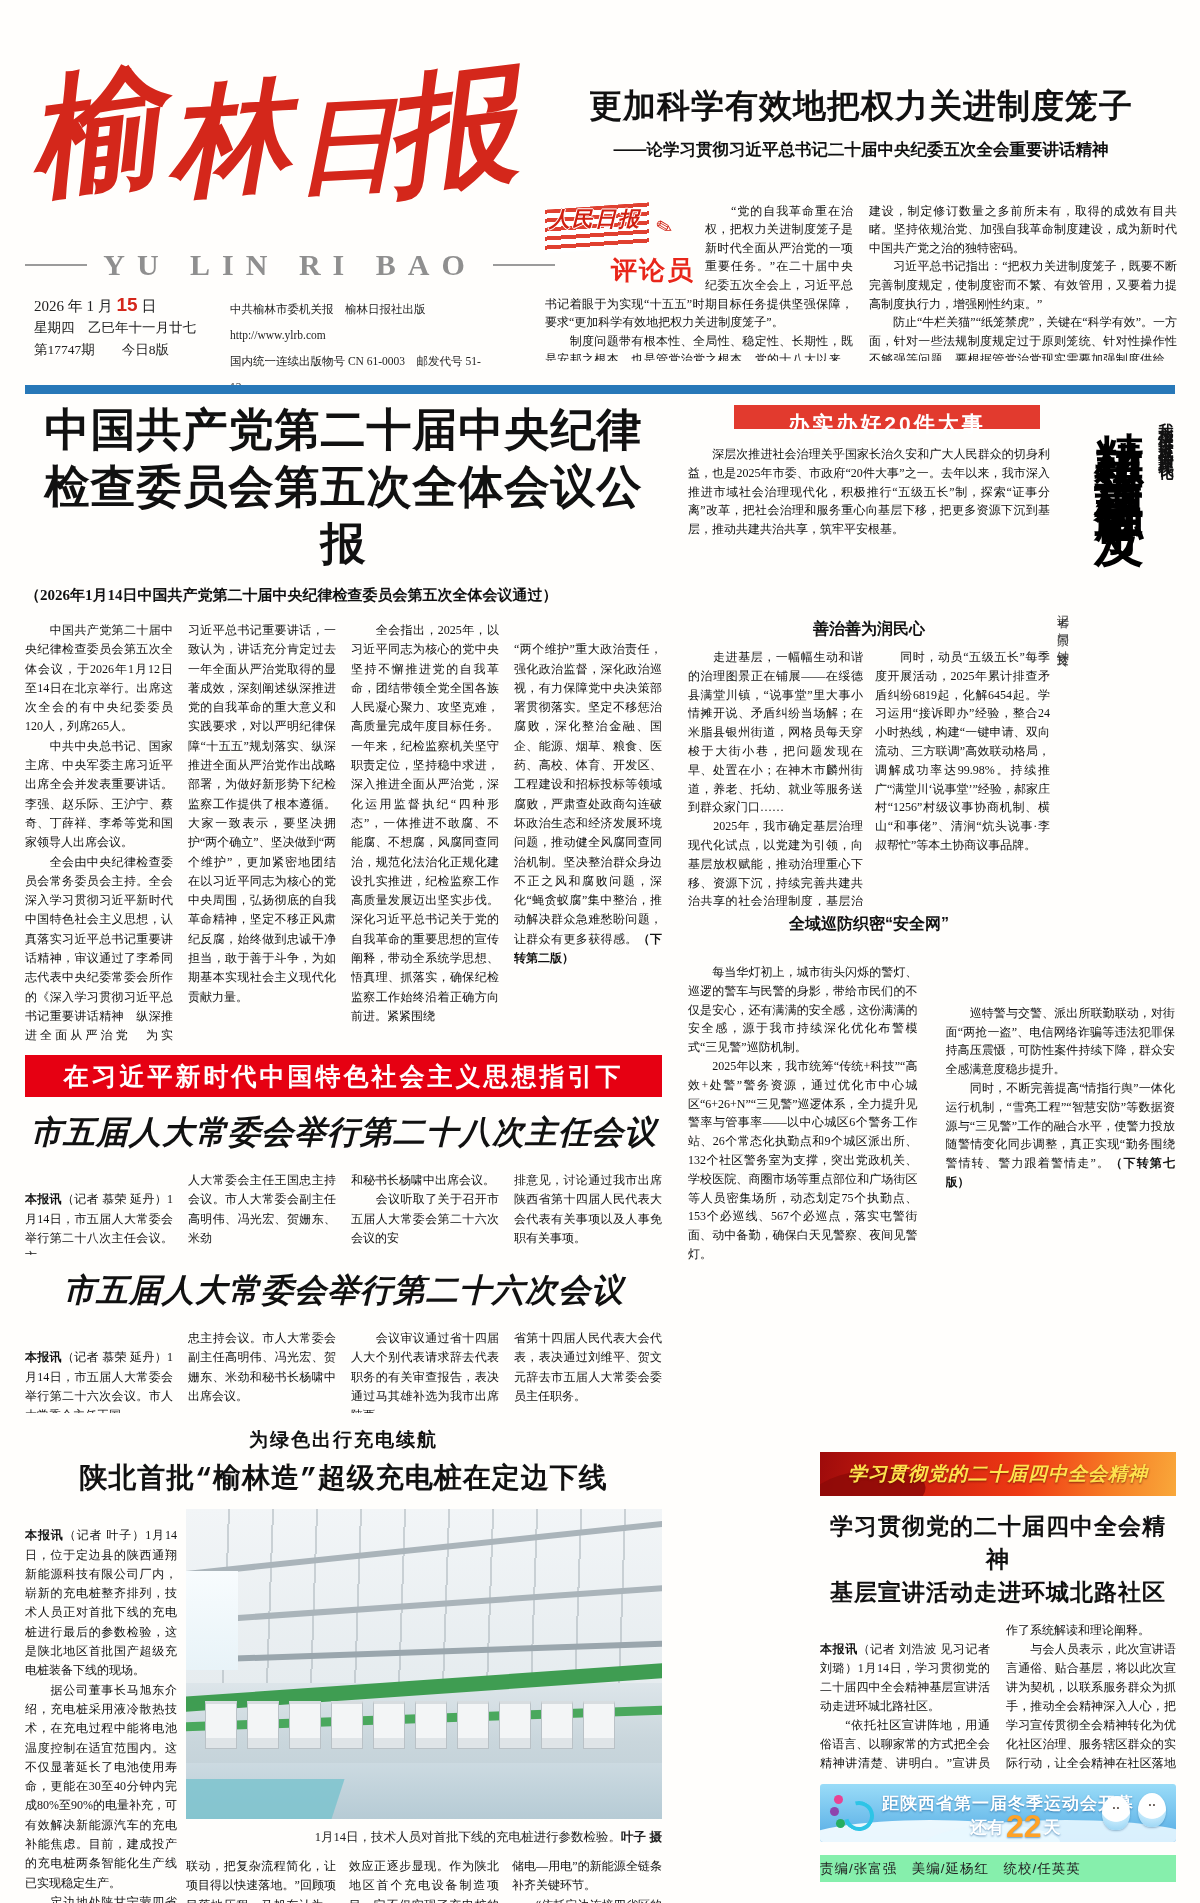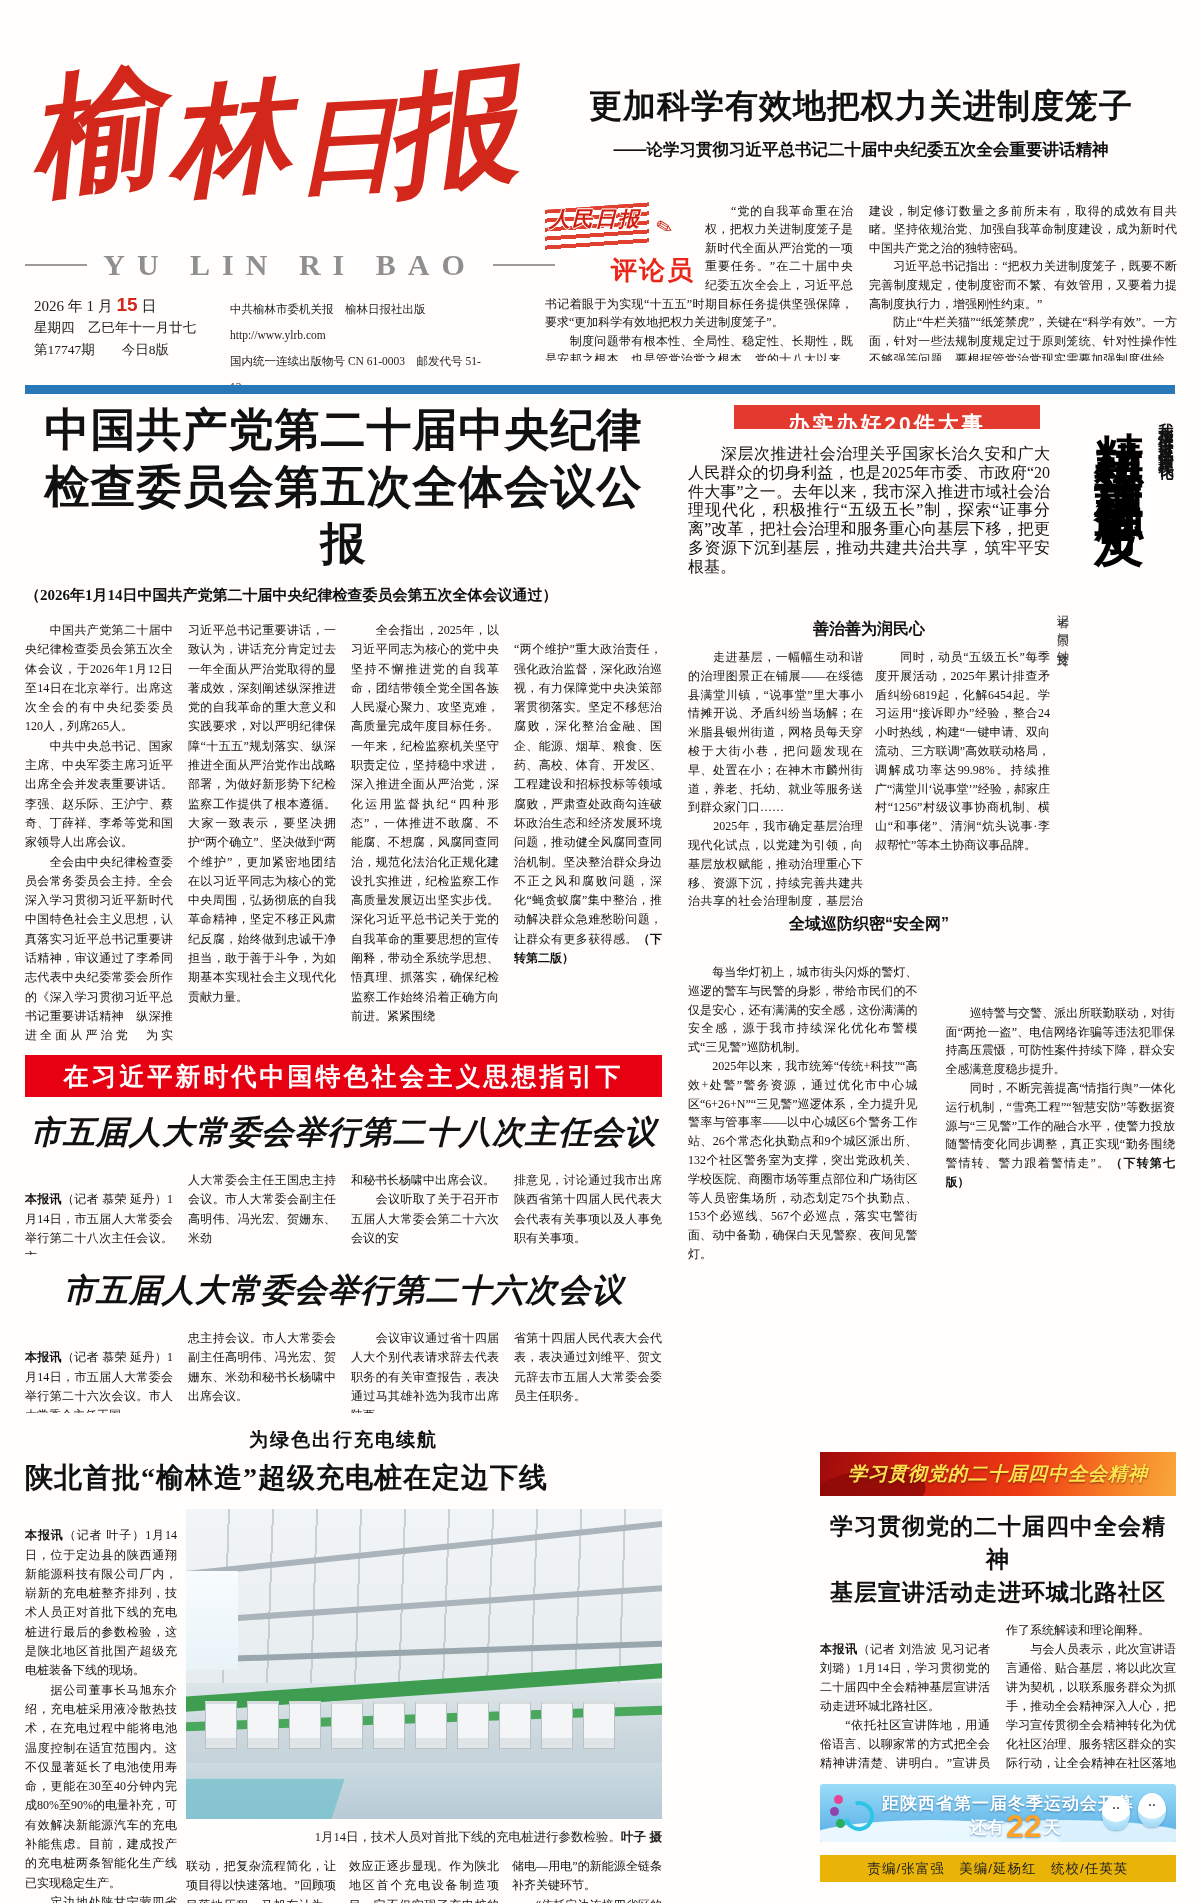--- a/index.html
+++ b/index.html
@@ -39,21 +39,21 @@
   .comm-h{font-size:45px;line-height:57px;font-weight:900;text-align:center;letter-spacing:1px;}
   .comm-sub{margin-top:13px;font-size:15px;font-weight:bold;text-align:left;}
   .cols4{margin-top:16px;display:flex;gap:15px;}
   .cols4 .c{flex:1;overflow:hidden;font-size:12px;line-height:19.3px;text-align:justify;white-space:pre-line;}
   .comm-cols .c{height:420px;}
   .banner-red{margin-top:14px;height:42px;background:#e60012;color:#fff;text-align:center;line-height:42px;
      font-size:25px;font-weight:bold;font-family:"Liberation Sans",sans-serif;letter-spacing:3px;}
   .npc-h{margin-top:14px;font-size:32px;font-weight:900;text-align:center;letter-spacing:1px;font-style:italic;}
   .npc-cols .c{height:84px;}
   .kicker{margin-top:14px;font-size:19px;font-weight:bold;text-align:center;font-family:"Liberation Sans",sans-serif;letter-spacing:2px;}
-  .chg-h{margin-top:6px;font-size:28px;font-weight:900;letter-spacing:1px;}
+  .chg-h{margin-top:6px;font-size:28px;font-weight:900;text-align:center;letter-spacing:1px;font-family:Liberation Mono, monospace;}
   .chg-body{margin-top:10px;position:relative;height:446px;}
   .chg-left{position:absolute;left:0;top:0;width:152px;height:446px;overflow:hidden;
      font-size:12px;line-height:19.3px;text-align:justify;white-space:pre-line;}
   .photo{position:absolute;left:161px;top:2px;width:476px;height:310px;overflow:hidden;background:linear-gradient(180deg,#eef2f4 0%,#e3eaee 50%,#c9d6dc 75%,#bccdd5 100%);}
   .ph-panel{position:absolute;left:0;top:0;width:100%;height:56%;
      background:repeating-linear-gradient(92deg,rgba(190,198,203,0) 0 42px,rgba(170,180,186,.55) 42px 44px),linear-gradient(180deg,#f2f5f7,#e6ecef);}
   .ph-beam{position:absolute;height:6px;background:#aab4ba;width:110%;left:-5%;}
   .ph-b1{top:12%;transform:rotate(-6deg);}
   .ph-b2{top:30%;transform:rotate(-4deg);}
   .ph-b3{top:45%;transform:rotate(-2deg);background:#9aa6ad;}
@@ -67,21 +67,21 @@
   .ph-teal{position:absolute;left:-2%;bottom:0;width:34%;height:13%;background:#7cc3ce;opacity:.85;transform:skewX(-18deg);}
   .caption{position:absolute;left:161px;top:322px;width:476px;font-size:12.5px;text-align:right;color:#222;}
   .caption b{font-family:"Liberation Sans",sans-serif;}
   .chg-cols{position:absolute;left:161px;top:350px;width:476px;display:flex;gap:13px;}
   .chg-cols .c{flex:1;height:96px;overflow:hidden;font-size:12px;line-height:19.3px;text-align:justify;white-space:pre-line;}
   .lead{font-weight:bold;font-family:"Liberation Sans",sans-serif;}
   
   .gov{position:absolute;left:688px;top:405px;width:487px;height:1042px;}
   .gov-box{margin-left:46px;width:306px;height:24px;background:#e23a2e;color:#fff;text-align:center;line-height:38px;
      font-size:21px;font-weight:bold;font-family:"Liberation Sans",sans-serif;letter-spacing:3px;}
-  .gov-intro{margin-top:16px;width:362px;height:166px;overflow:hidden;font-size:16px;line-height:18.8px;text-align:justify;white-space:pre-line;}
+  .gov-intro{margin-top:16px;width:362px;height:166px;overflow:hidden;font-size:12px;line-height:18.8px;text-align:justify;white-space:pre-line;}
   .gov-sub{width:362px;margin-top:8px;font-size:16px;font-weight:bold;text-align:center;font-family:"Liberation Sans",sans-serif;}
   .gov-cols{margin-top:8px;width:362px;display:flex;gap:12px;}
   .gov-cols .c{flex:1;overflow:hidden;font-size:12px;line-height:18.8px;text-align:justify;white-space:pre-line;}
   .gc1 .c{height:258px;}
   .gov-cols2{margin-top:28px;width:487px;display:flex;gap:28px;}
   .gov-cols2 .c{flex:1;height:438px;overflow:hidden;font-size:12px;line-height:18.8px;text-align:justify;white-space:pre-line;}
   .gov-cols2 .pad{padding-top:22px;height:416px;}
   .v-kicker{position:absolute;right:0px;top:6px;height:262px;writing-mode:vertical-rl;font-size:15px;font-weight:bold;
      letter-spacing:3px;font-family:"Liberation Sans",sans-serif;color:#111;}
   .v-headline{position:absolute;left:398px;top:-12px;height:632px;writing-mode:vertical-rl;
@@ -109,21 +109,21 @@
   .cd-emblem .d3{width:9px;height:9px;background:#27ae60;left:6px;top:26px;}
   .cd-emblem .swirl{width:22px;height:22px;border:4px solid #2ec4e6;border-left-color:transparent;left:14px;top:8px;border-radius:50%;transform:rotate(30deg);}
   .cd-l1{position:absolute;left:62px;top:8px;color:#fff;font-size:17px;font-weight:900;letter-spacing:1px;text-shadow:0 1px 2px rgba(20,90,150,.7);}
   .cd-l2{position:absolute;left:150px;top:24px;color:#fff;font-size:17px;font-weight:900;text-shadow:0 1px 2px rgba(20,90,150,.6);}
   .cd-l2 .num{color:#ffa226;font-size:32px;font-weight:700;vertical-align:-4px;padding:16px 2px;}
   .mascot{position:absolute;top:12px;width:28px;height:34px;border-radius:50% 50% 46% 46%;
      background:radial-gradient(circle at 50% 30%,#ffffff 55%,#bfe7fb 58%,#8fd0f2 100%);box-shadow:0 1px 2px rgba(30,90,140,.4);}
   .mascot::after{content:"\2022\2009\2022";position:absolute;left:0;right:0;top:8px;text-align:center;font-size:7px;color:#4a3c35;}
   .m1{right:46px;} .m2{right:10px;top:9px;}
   
-  .footer-bar{margin-top:13px;height:27px;background:#eab308;text-align:center;line-height:27px;
+  .footer-bar{margin-top:13px;height:27px;background:#86efac;text-align:left;line-height:27px;
      font-size:13.5px;color:#222;font-family:"Liberation Sans",sans-serif;letter-spacing:1px;}
 </style>
 </head>
 <body>
 
 <div class="page">
 
   <div class="mast-char mc0">榆</div>
   <div class="mast-char mc1">林</div>
   <div class="mast-char mc2">日</div>

